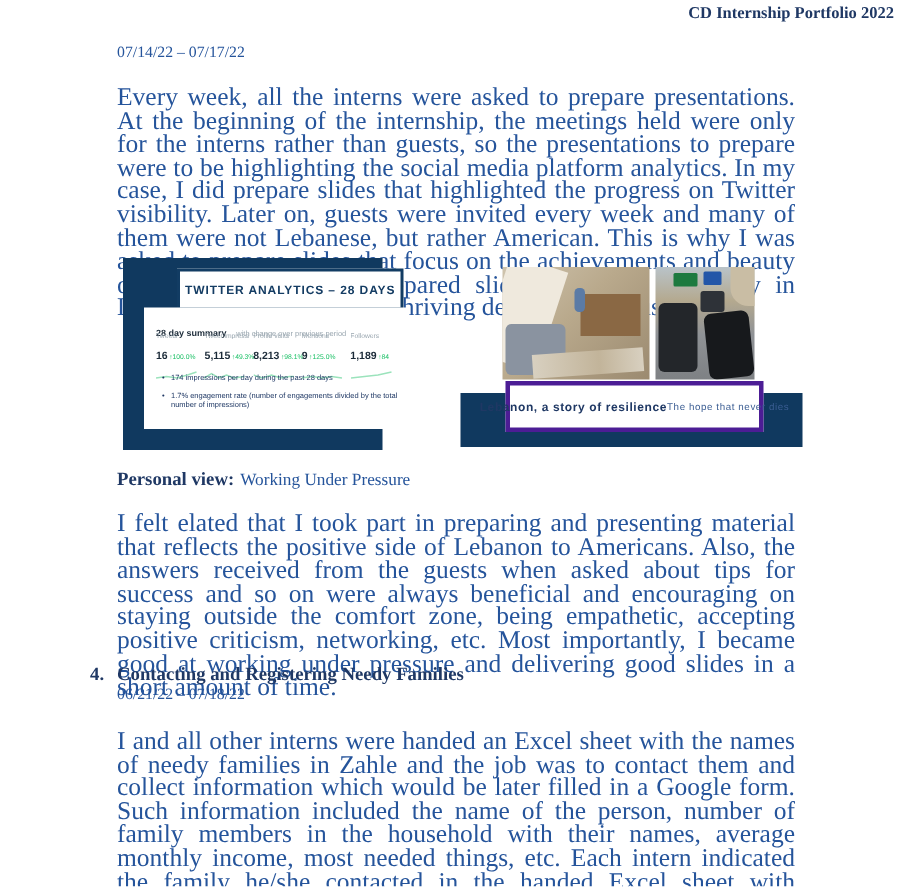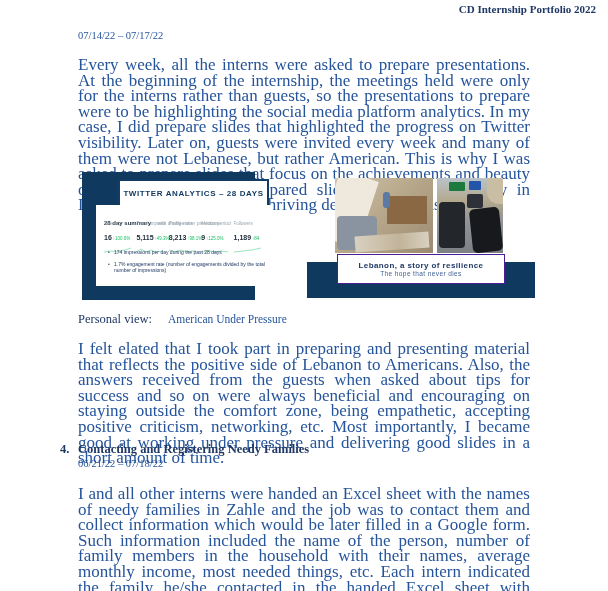--- a/index.html
+++ b/index.html
@@ -28,21 +28,21 @@
   }
   .body-para{
     position:absolute;left:78px;width:452px;
     font-size:17px;line-height:15.6px;
     text-align:justify;color:#25549b;
   }
   .personal-view{
     position:absolute;left:78px;top:312px;
     font-size:11.5px;color:#25549b;
   }
-  .personal-view .pv-label{font-size:12.5px;font-weight:normal;color:#1f3864;margin-right:16px;}
+  .personal-view .pv-label{font-size:12.5px;font-weight:bold;color:#1f3864;margin-right:4px;}
   
   .slide-twitter{
     position:absolute;left:82px;top:172px;width:173px;height:128px;
     background:#10395f;
     font-family:"Liberation Sans", sans-serif;
   }
   .tw-titlebox{
     position:absolute;left:36px;top:7px;width:147px;height:24px;
     background:#ffffff;border:2px solid #123c63;
     display:flex;align-items:center;justify-content:center;
@@ -88,22 +88,22 @@
   .ph-debris{position:absolute;left:20px;top:56px;width:74px;height:16px;background:linear-gradient(90deg,#d8d0c0,#c2b49a 60%,#d8d0c0);transform:rotate(-4deg);}
   
   .ph-sign1{position:absolute;left:12px;top:4px;width:16px;height:9px;background:#1d7a3f;border-radius:1px;}
   .ph-sign2{position:absolute;left:32px;top:3px;width:12px;height:9px;background:#2356a8;border-radius:1px;}
   .ph-rock{position:absolute;right:-4px;top:0;width:20px;height:26px;background:#c9bda4;border-radius:0 0 0 12px;}
   .ph-car1{position:absolute;left:2px;top:24px;width:26px;height:46px;background:#23262a;border-radius:4px;}
   .ph-car2{position:absolute;left:34px;top:30px;width:30px;height:44px;background:#17191c;border-radius:5px;transform:rotate(-6deg);}
   .ph-car3{position:absolute;left:30px;top:16px;width:16px;height:14px;background:#2e3238;border-radius:2px;}
   .lb-caption{
     position:absolute;left:30px;top:82px;width:166px;height:28px;
-    background:#ffffff;border:1px solid #4c1d95;
-    display:flex;flex-direction:column;align-items:center;justify-content:center;
+    background:#ffffff;border:3px solid #4c1d95;
+    display:flex;flex-direction:row;align-items:center;justify-content:center;
   }
   .lb-caption .cap-title{font-size:8px;font-weight:bold;color:#1f3864;letter-spacing:0.4px;white-space:nowrap;}
   .lb-caption .cap-sub{font-size:6.5px;color:#3c5e93;letter-spacing:0.4px;white-space:nowrap;}
 </style>
 </head>
 <body>
 
 <div class="page">
 
   <div class="doc-header">CD Internship Portfolio 2022</div>
@@ -182,21 +182,21 @@
       <div class="ph-car2"></div>
     </div>
     <div class="lb-navy"></div>
     <div class="lb-caption">
       <span class="cap-title">Lebanon, a story of resilience</span>
       <span class="cap-sub">The hope that never dies</span>
     </div>
   </div>
 
   <div class="personal-view">
-    <span class="pv-label">Personal view:</span><span>American Under Pressure</span>
+    <span class="pv-label">Personal view:</span><span>Working Under Pressure</span>
   </div>
 
   <div class="body-para" style="top:341px;">I felt elated that I took part in preparing and presenting material that reflects the positive side of Lebanon to Americans. Also, the answers received from the guests when asked about tips for success and so on were always beneficial and encouraging on staying outside the comfort zone, being empathetic, accepting positive criticism, networking, etc. Most importantly, I became good at working under pressure and delivering good slides in a short amount of time.</div>
 
   <div class="section-heading" style="top:442px;">
     <span class="num">4.</span><span>Contacting and Registering Needy Families</span>
   </div>
   <div class="date-range" style="top:458px;text-align:center;">06/21/22 – 07/18/22</div>
 
   <div class="body-para" style="top:486px;">I and all other interns were handed an Excel sheet with the names of needy families in Zahle and the job was to contact them and collect information which would be later filled in a Google form. Such information included the name of the person, number of family members in the household with their names, average monthly income, most needed things, etc. Each intern indicated the family he/she contacted in the handed Excel sheet with necessary information like phone number, or whose name was used to create the file for the family. I personally was able to contact and complete the files of about 60 people.</div>

